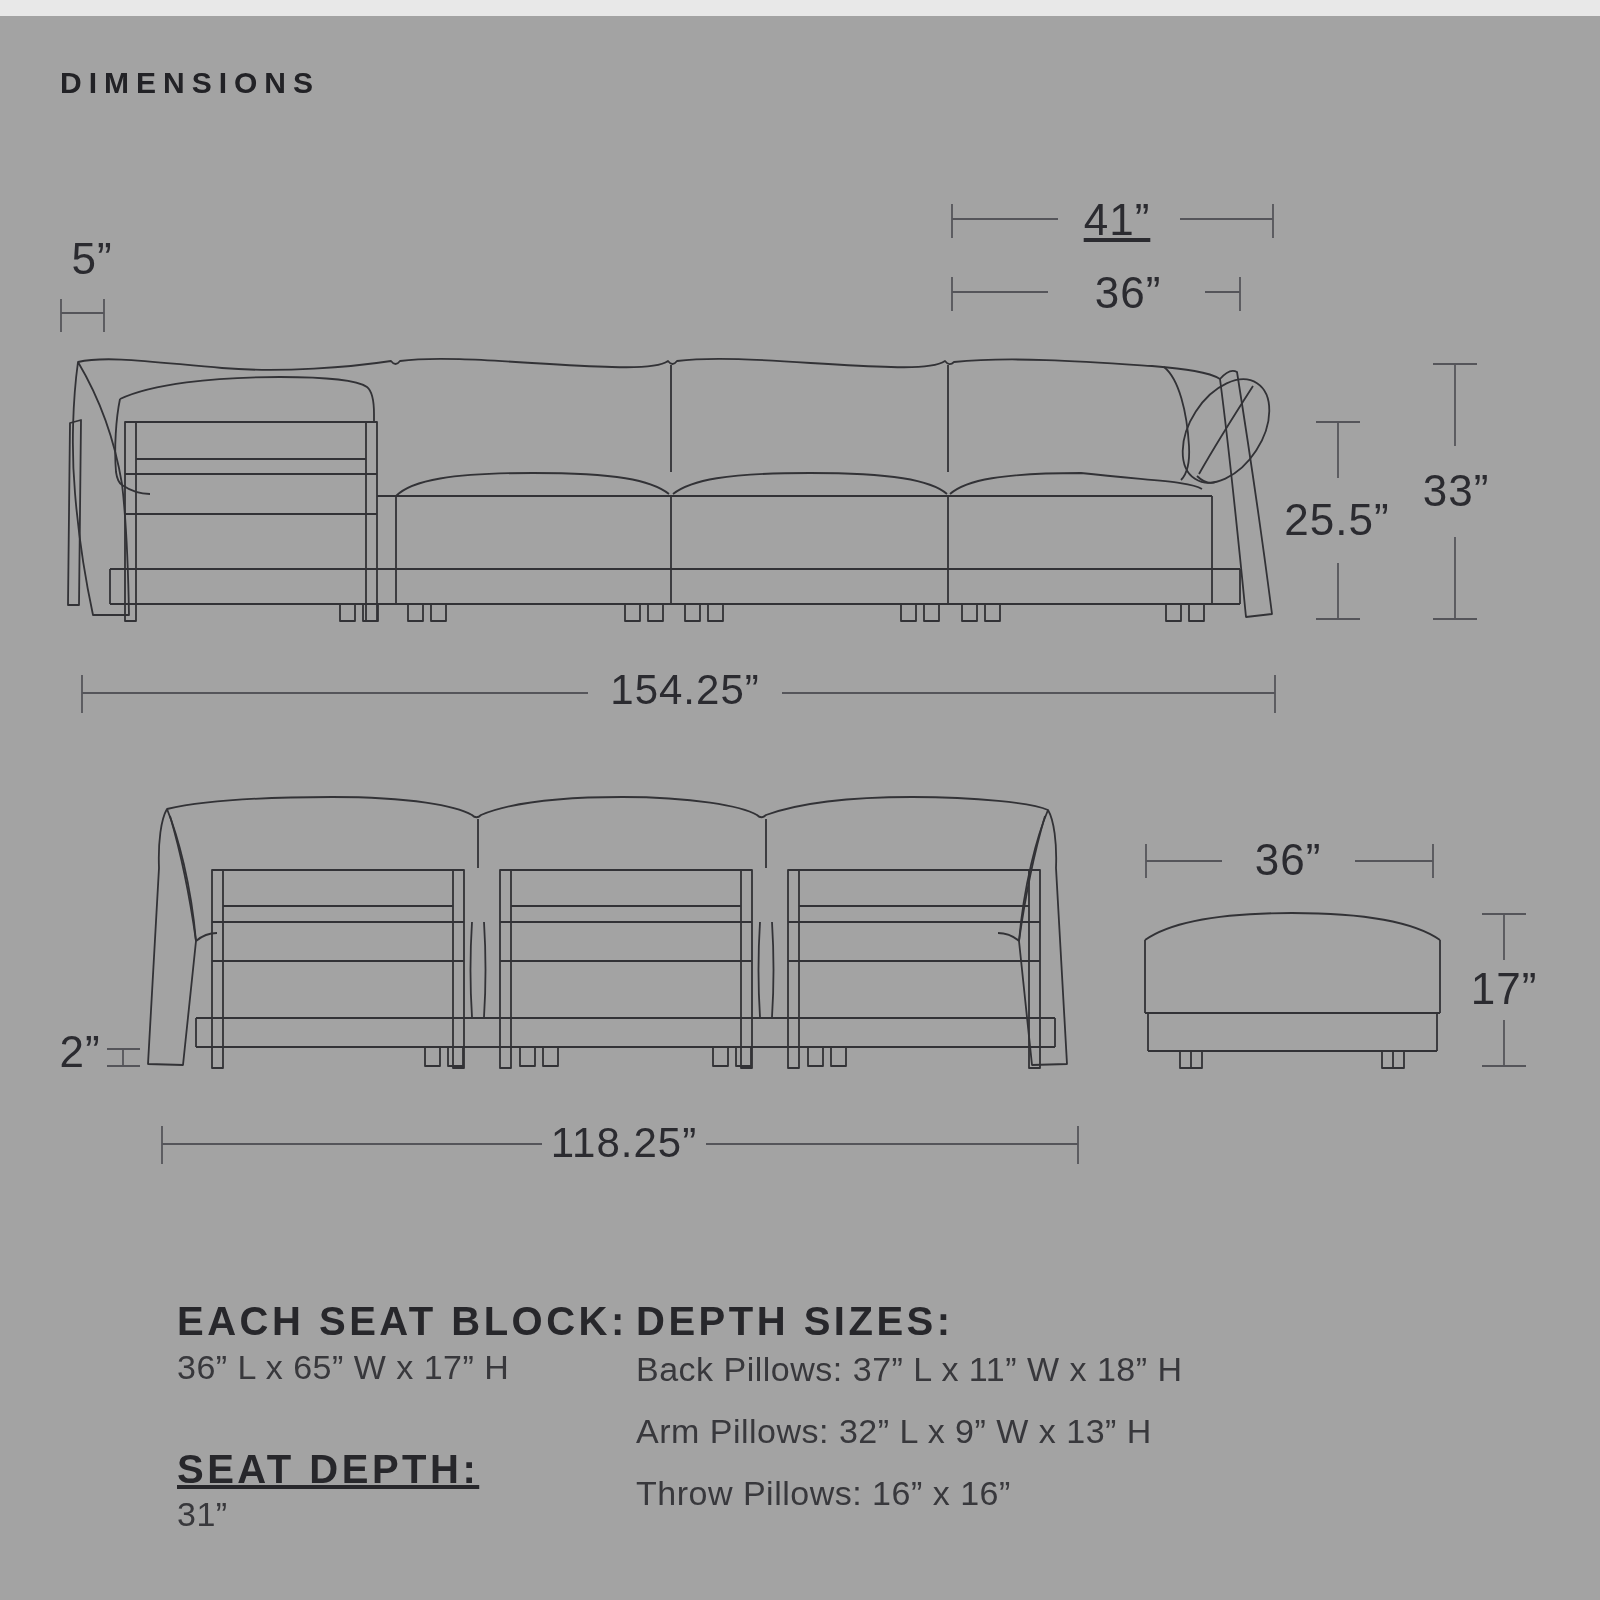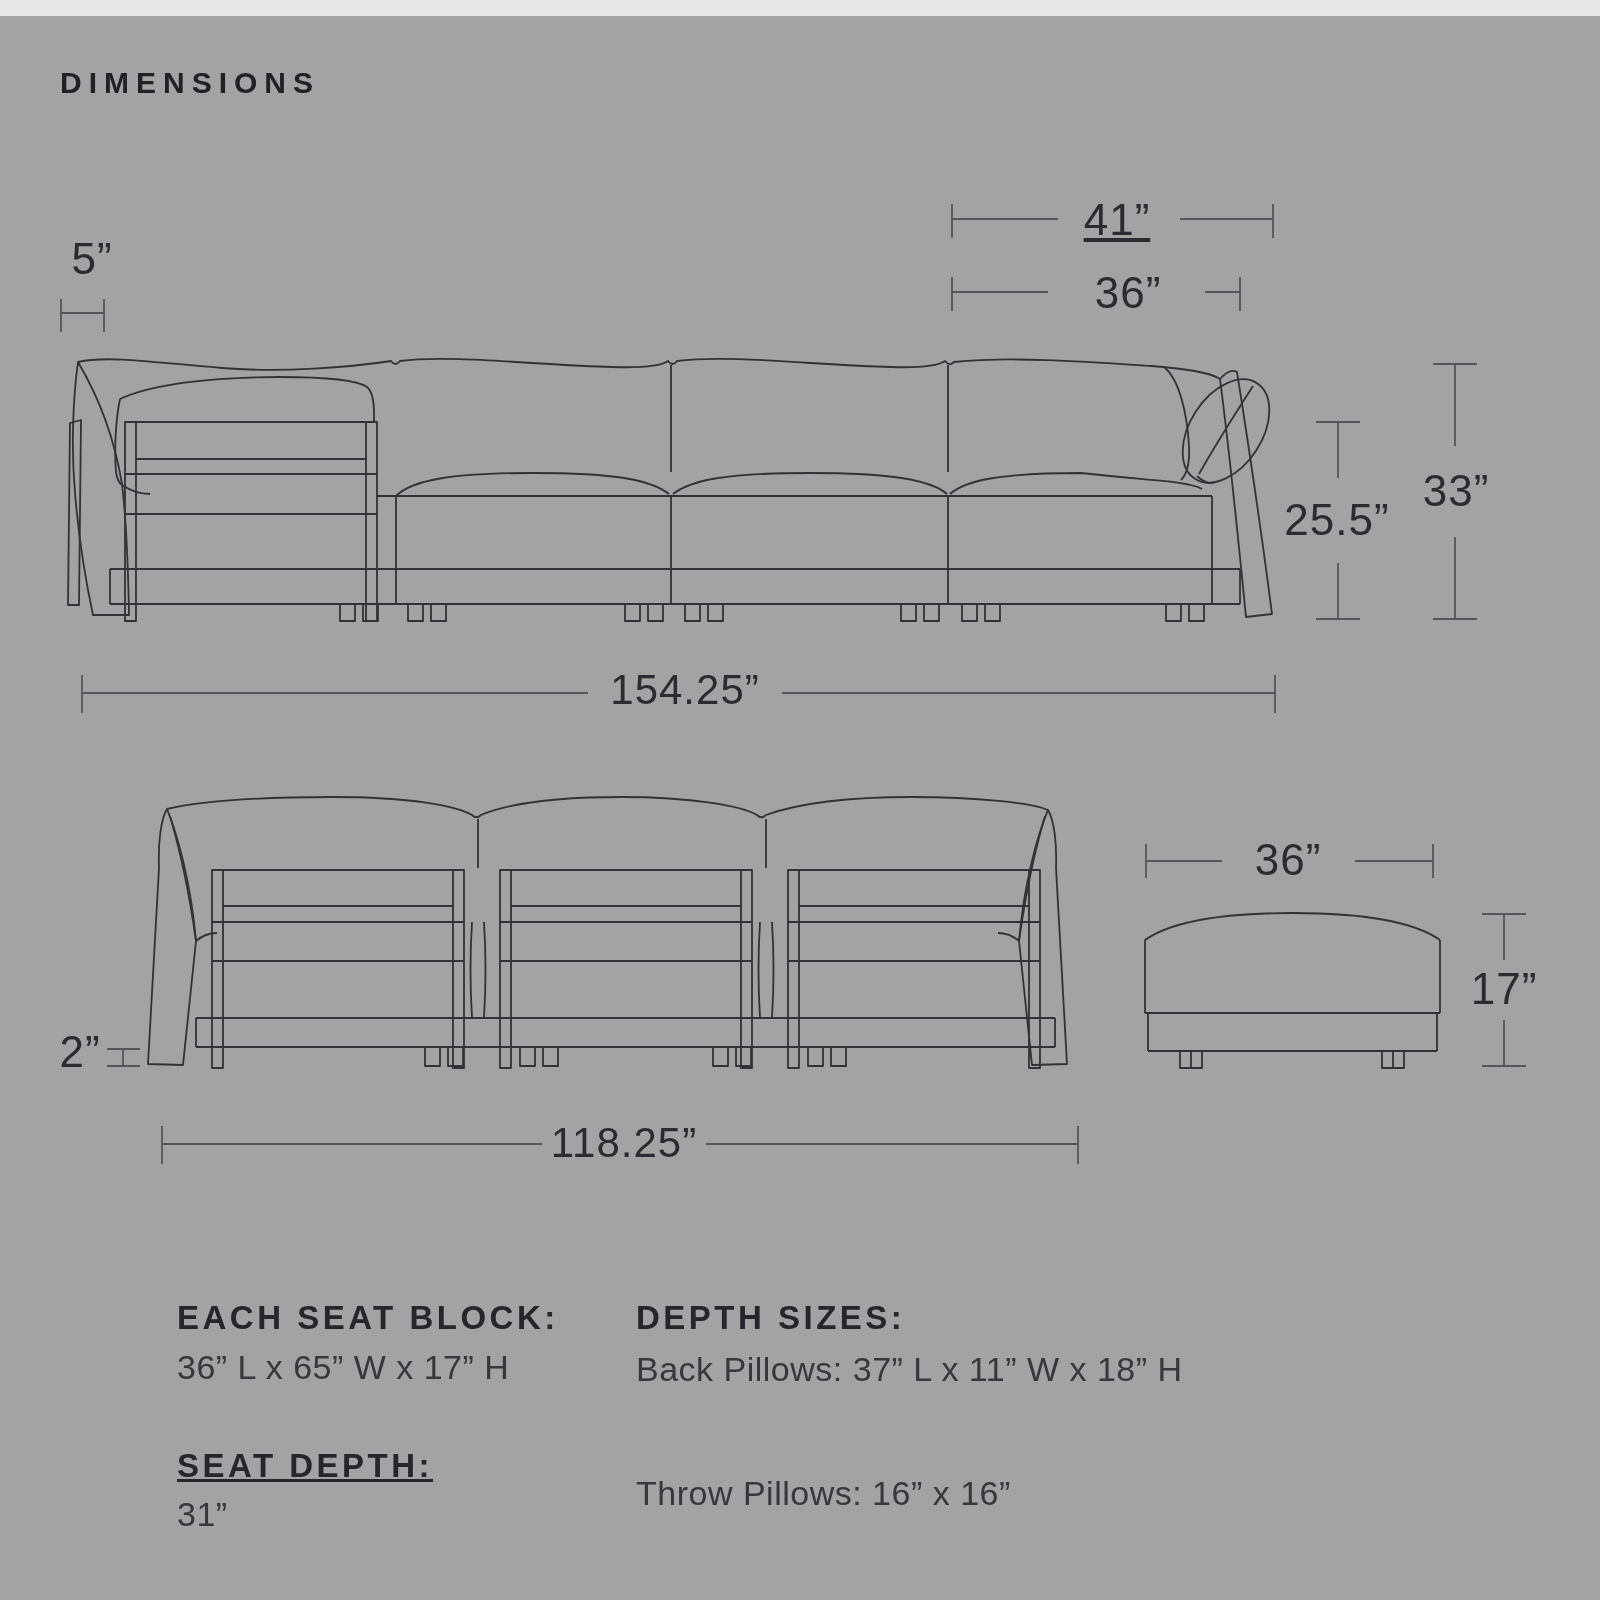--- a/index.html
+++ b/index.html
@@ -17,21 +17,21 @@
     fill:none;stroke:#323236;stroke-width:1.8;stroke-linecap:butt;stroke-linejoin:round;
   }
   svg.linework g.dims path{stroke:#55555a;stroke-width:1.8;}
   .dim-label{
     position:absolute;transform:translate(-50%,-50%);
     font-size:44px;font-weight:400;color:#2b2b30;letter-spacing:1px;white-space:nowrap;
     background:transparent;
   }
   .dim-label.small{font-size:42px;}
   .spec-heading{
-    position:absolute;font-size:33px;font-weight:bold;letter-spacing:3.5px;
+    position:absolute;font-size:40px;font-weight:bold;letter-spacing:3.5px;
     color:#27272b;white-space:nowrap;
   }
   .spec-value{
     position:absolute;font-size:34px;font-weight:400;letter-spacing:0.5px;
     color:#38383c;white-space:nowrap;
   }
 </style>
 </head>
 <body>
 
@@ -248,15 +248,16 @@
   <div class="dim-label" style="left:1288px;top:844px;">36”</div>
   <div class="dim-label" style="left:1504px;top:973px;">17”</div>
 
   <div class="spec-heading" style="left:177px;top:1283px;">EACH SEAT BLOCK:</div>
   <div class="spec-value" style="left:177px;top:1332px;">36” L x 65” W x 17” H</div>
   <div class="spec-heading" style="left:177px;top:1431px;text-decoration:underline;">SEAT DEPTH:</div>
   <div class="spec-value" style="left:177px;top:1479px;">31”</div>
 
   <div class="spec-heading" style="left:636px;top:1283px;">DEPTH SIZES:</div>
   <div class="spec-value" style="left:636px;top:1334px;">Back Pillows: 37” L x 11” W x 18” H</div>
+  <div class="spec-value" style="left:636px;top:1396px;">Arm Pillows: 32” L x 9” W x 13” H</div>
   <div class="spec-value" style="left:636px;top:1458px;">Throw Pillows: 16” x 16”</div>
 
 </div>
 
 </body></html>

